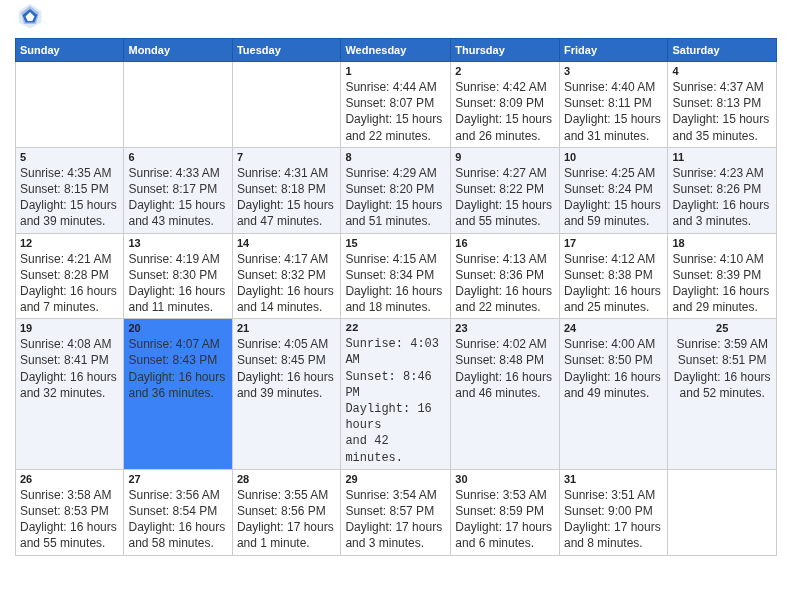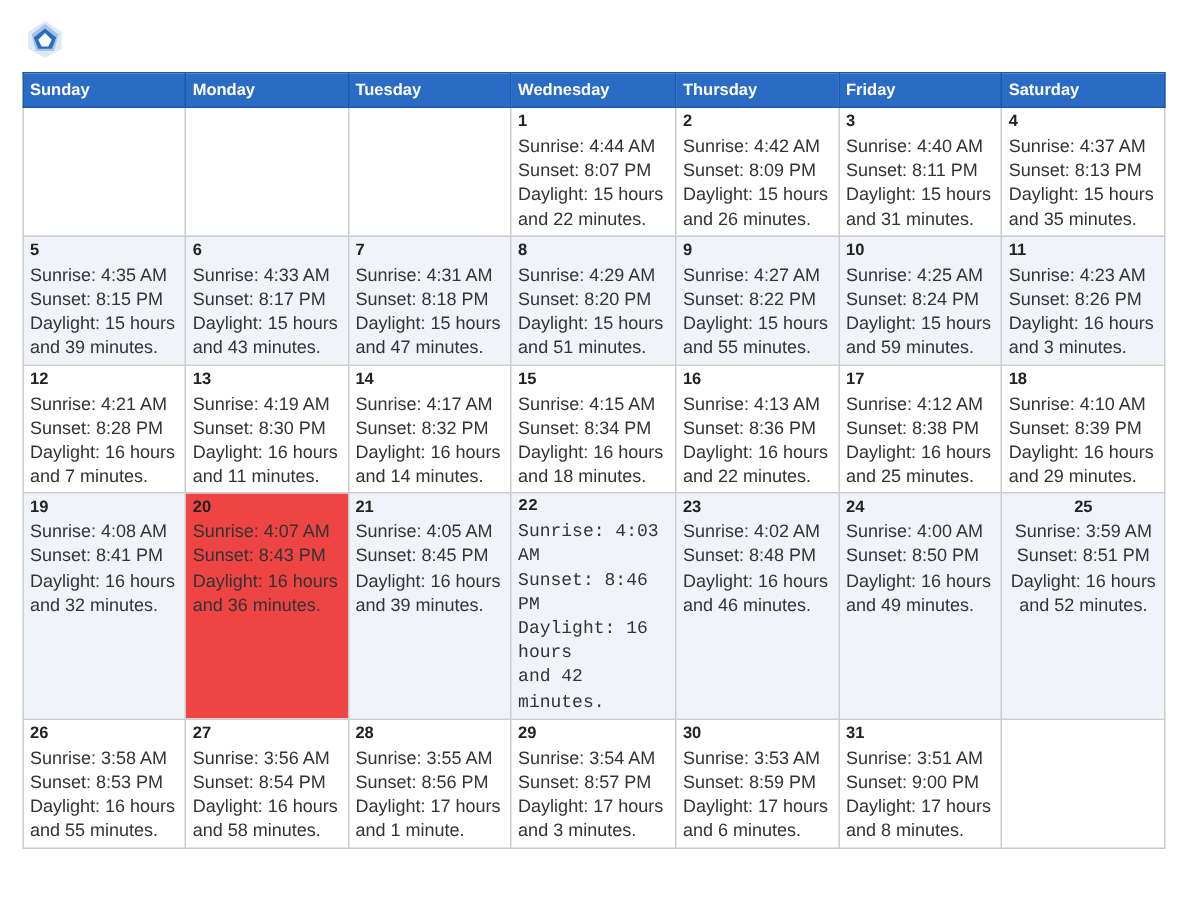--- a/index.html
+++ b/index.html
@@ -6,21 +6,21 @@
     body {
       width: 792px;
       height: 612px;
       font-family: Arial, sans-serif;
       background: #fff;
       overflow: hidden;
     }
     .page {
       width: 792px;
       height: 612px;
-      padding: 10px 15px;
+      padding: 0 15px;
     }
     .header {
       display: flex;
       justify-content: space-between;
       align-items: flex-start;
       margin-bottom: 8px;
     }
     .logo {
       display: flex;
       align-items: center;
@@ -207,21 +207,21 @@
           <td>
             <span class="day-num">18</span>
             <div class="day-info">Sunrise: 4:10 AM<br>Sunset: 8:39 PM<br>Daylight: 16 hours<br>and 29 minutes.</div>
           </td>
         </tr>
         <tr>
           <td style="background: rgb(240, 244, 250); margin-left: 36px;">
             <span class="day-num">19</span>
             <div class="day-info">Sunrise: 4:08 AM<br>Sunset: 8:41 PM<br>Daylight: 16 hours<br>and 32 minutes.</div>
           </td>
-          <td style="background: #ef4444;">
+          <td style="background: #3b82f6;">
             <span class="day-num">20</span>
             <div class="day-info">Sunrise: 4:07 AM<br>Sunset: 8:43 PM<br>Daylight: 16 hours<br>and 36 minutes.</div>
           </td>
           <td style="background: rgb(240, 244, 250); margin-left: 13px;">
             <span class="day-num">21</span>
             <div class="day-info">Sunrise: 4:05 AM<br>Sunset: 8:45 PM<br>Daylight: 16 hours<br>and 39 minutes.</div>
           </td>
           <td style="background: rgb(240, 244, 250); font-family: Liberation Mono, monospace;">
             <span class="day-num">22</span>
             <div class="day-info">Sunrise: 4:03 AM<br>Sunset: 8:46 PM<br>Daylight: 16 hours<br>and 42 minutes.</div>

